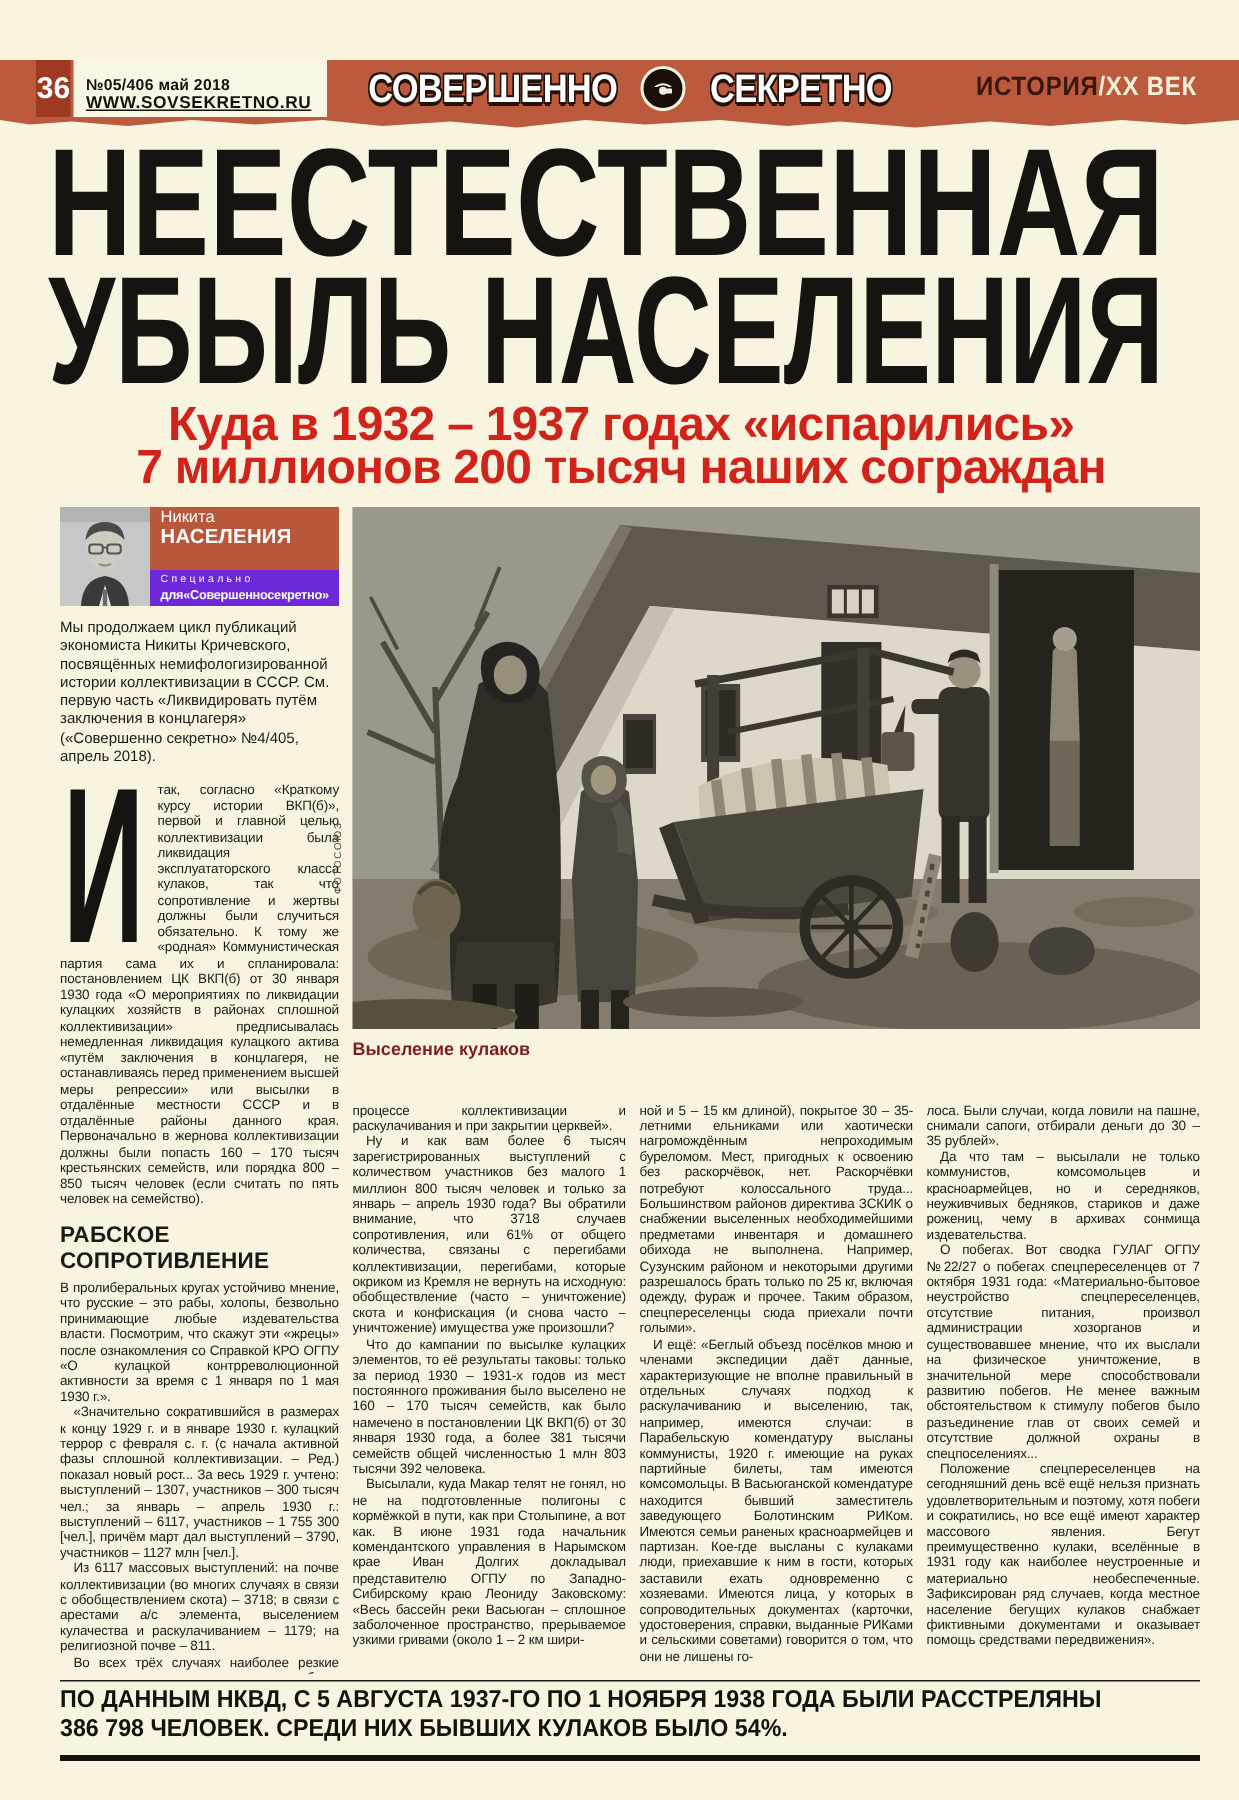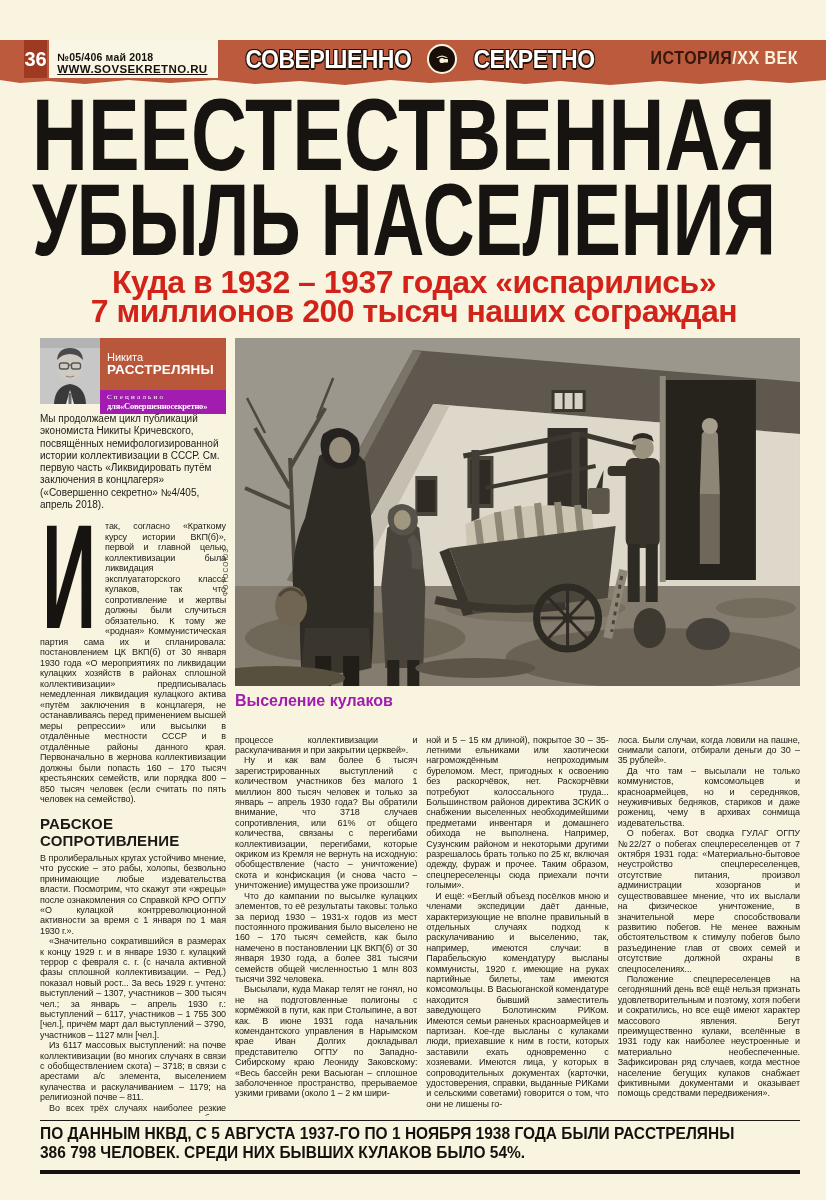--- a/index.html
+++ b/index.html
@@ -31,45 +31,45 @@
   
   .content{margin:12px 26px 0 40px;display:grid;grid-template-columns:186px 1fr 1fr 1fr;column-gap:9px;height:778px;position:relative;}
   .col1{grid-column:1;grid-row:1 / 3;overflow:hidden;}
   .photo-area{grid-column:2 / 5;grid-row:1;position:relative;height:372px;}
   .textcol{grid-row:2;overflow:hidden;}
 
   
   .author-box{display:flex;height:66px;}
   .author-photo{width:60px;height:66px;flex:0 0 auto;background:#bdbdbd;}
   .author-right{flex:1;display:flex;flex-direction:column;}
-  .author-name{background:#b9573a;color:#fff;padding:13px 7px;flex:1;}
+  .author-name{background:#b9573a;color:#fff;padding:1px 7px;flex:1;}
   .author-first{font-size:11px;line-height:12px;}
   .author-last{font-size:13.5px;font-weight:bold;line-height:14px;letter-spacing:.2px;}
-  .author-tag{background:#a21caf;color:#fff;padding:3px 7px;font-family:Liberation Serif, serif;}
+  .author-tag{background:#6d28d9;color:#fff;padding:3px 7px;}
   .tag1{font-size:7px;letter-spacing:2.2px;line-height:8px;}
   .tag2{font-size:8.5px;font-weight:bold;line-height:10px;letter-spacing:-.2px;}
 
   .intro{margin-top:9px;font-size:10px;line-height:12.3px;}
 
   .opening{margin-top:10px;font-size:9px;line-height:10.5px;text-align:justify;letter-spacing:-.1px;}
   .dropcap{float:left;width:58px;height:110px;margin:1px 7px 2px 0;}
   .dropcap svg{display:block;width:100%;height:100%;}
   .dropcap text{font-family:"Liberation Sans",sans-serif;font-weight:bold;fill:#161310;}
 
   .sec-header{font-size:15px;font-weight:bold;letter-spacing:.2px;margin:10px 0 4px 0;}
 
   .bodytext{font-size:9px;line-height:10.4px;text-align:justify;letter-spacing:-.1px;}
   .bodytext p{margin:0;text-indent:9px;}
   .bodytext p:first-child{text-indent:0;}
 
   
   .photo-frame{width:100%;height:348px;background:#9a958a;overflow:hidden;}
   .photo-frame svg{display:block;width:100%;height:100%;}
   .photo-credit{position:absolute;left:-13px;top:258px;transform:rotate(-90deg);transform-origin:left top;font-size:6.5px;letter-spacing:1.2px;color:#4c4841;}
-  .photo-caption{font-size:16px;font-weight:bold;margin-top:6px;color:#a21caf;}
+  .photo-caption{font-size:12px;font-weight:bold;margin-top:6px;color:#7f1d1d;}
 
   
   .footer{margin:4px 26px 0 40px;border-top:1.5px solid #1c1a17;padding-top:3px;text-align:left;}
   .footer-line{font-size:15.5px;font-weight:bold;line-height:19px;color:#15120e;transform:scaleY(1.05);}
   .bottom-rule{margin:8px 26px 0 40px;height:4px;background:#15120e;}
 </style>
 </head>
 <body>
 
 <div class="page">
@@ -130,21 +130,21 @@
             <path d="M17,22 Q18,10 30,10 Q42,10 43,22 Q38,16 30,16 Q22,16 17,22 Z" fill="#4a4a4a"></path>
             <rect x="19.5" y="25" width="9" height="6" rx="2" fill="none" stroke="#555" stroke-width="1.4"></rect>
             <rect x="31.5" y="25" width="9" height="6" rx="2" fill="none" stroke="#555" stroke-width="1.4"></rect>
             <line x1="28.5" y1="27" x2="31.5" y2="27" stroke="#555" stroke-width="1.2"></line>
             <path d="M26,38 Q30,40 34,38" stroke="#8c8578" stroke-width="1.2" fill="none"></path>
           </svg>
         </div>
         <div class="author-right">
           <div class="author-name">
             <div class="author-first">Никита</div>
-            <div class="author-last">РАССТРЕЛЯНЫ</div>
+            <div class="author-last">НАСЕЛЕНИЯ</div>
           </div>
           <div class="author-tag">
             <div class="tag1">Специально</div>
             <div class="tag2">для«Совершенносекретно»</div>
           </div>
         </div>
       </div>
 
       <div class="intro">Мы продолжаем цикл публикаций экономиста Никиты Кричевского, посвящённых немифологизированной истории коллективизации в СССР. См. первую часть «Ликвидировать путём заключения в концлагеря» («Совершенно секретно» №4/405, апрель 2018).</div>
 

